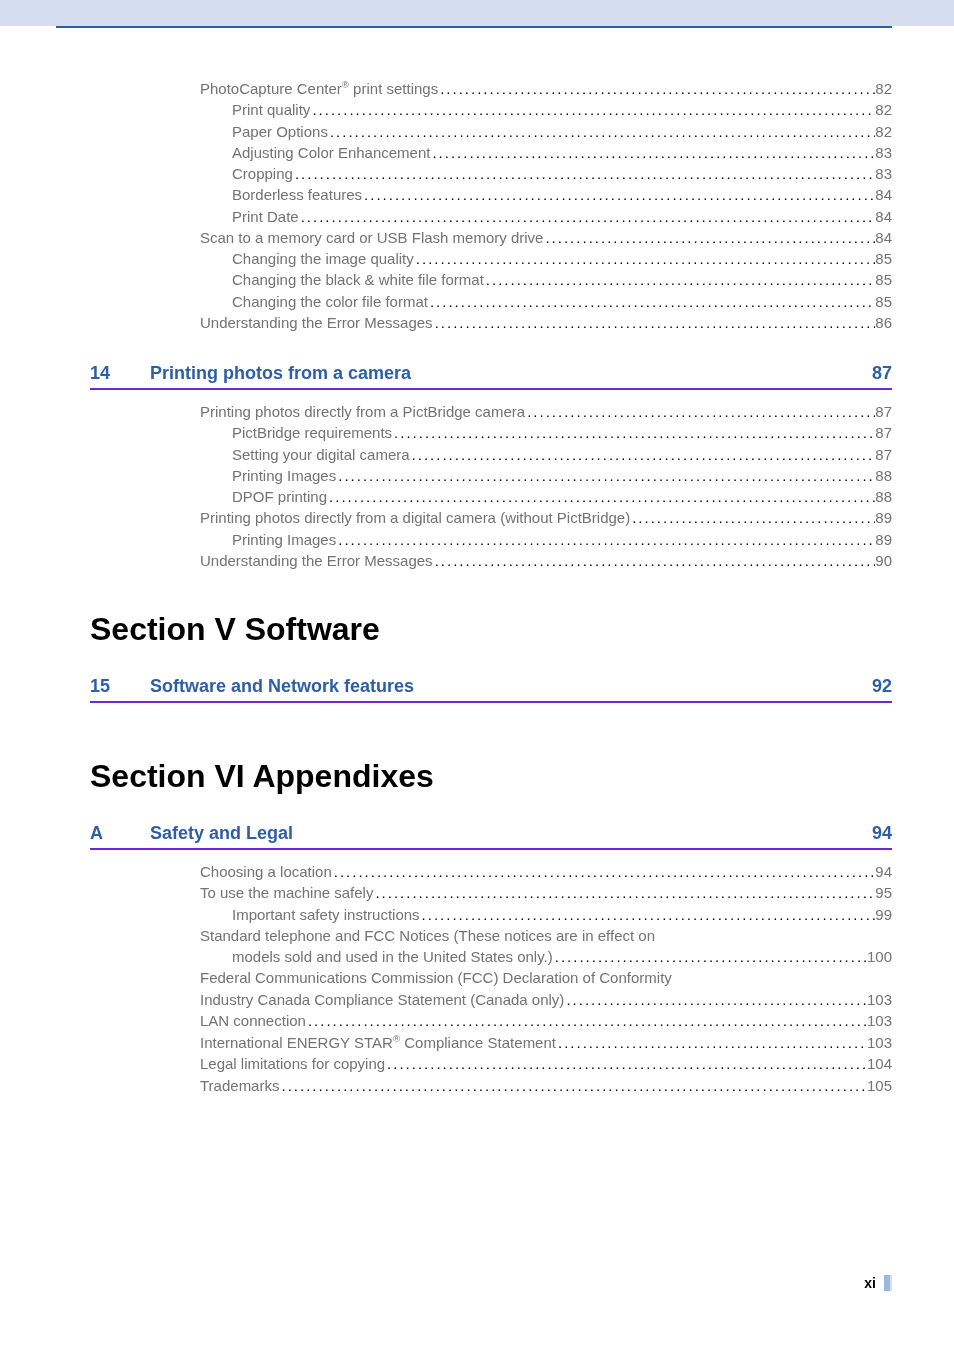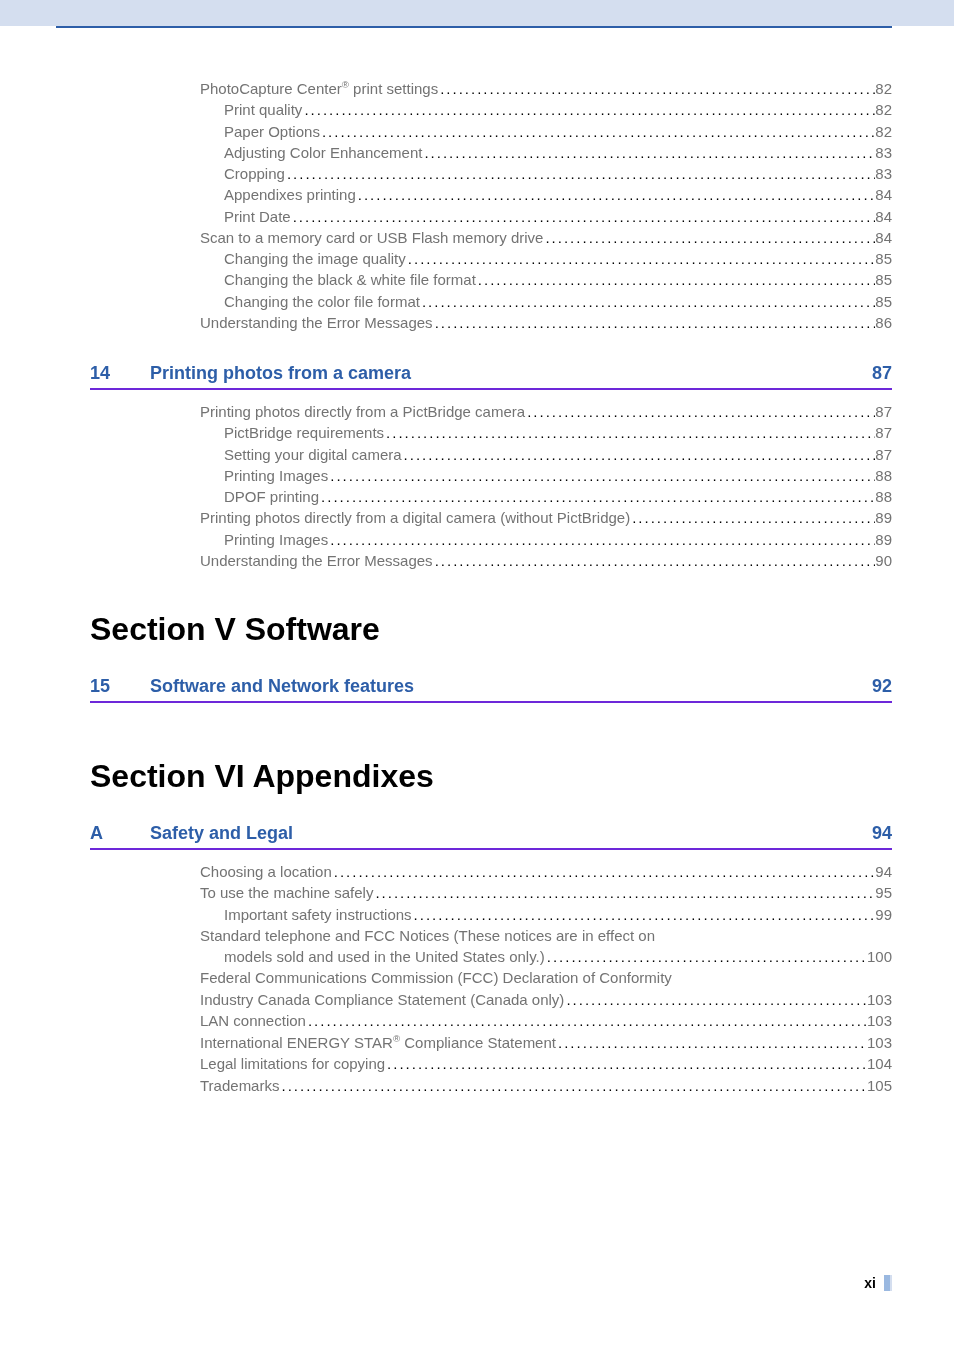--- a/index.html
+++ b/index.html
@@ -32,21 +32,21 @@
     }
     .toc-row {
       display: flex;
       align-items: baseline;
       font-size: 15px;
       color: #737373;
       line-height: 1.35;
       margin-bottom: 1px;
     }
     .toc-row.indent1 { margin-left: 0; }
-    .toc-row.indent2 { margin-left: 24px; }
+    .toc-row.indent2 { margin-left: 32px; }
     .toc-label {
       white-space: nowrap;
     }
     .toc-dots {
       flex: 1;
       overflow: hidden;
       white-space: nowrap;
       letter-spacing: 2px;
       color: #000;
       font-size: 15px;
@@ -137,21 +137,21 @@
         <span class="toc-label">Adjusting Color Enhancement</span>
         <span class="toc-dots"></span>
         <span class="toc-page">83</span>
       </div>
       <div class="toc-row indent2">
         <span class="toc-label">Cropping</span>
         <span class="toc-dots"></span>
         <span class="toc-page">83</span>
       </div>
       <div class="toc-row indent2">
-        <span class="toc-label">Appendixes printing</span>
+        <span class="toc-label">Borderless features</span>
         <span class="toc-dots"></span>
         <span class="toc-page">84</span>
       </div>
       <div class="toc-row indent2">
         <span class="toc-label">Print Date</span>
         <span class="toc-dots"></span>
         <span class="toc-page">84</span>
       </div>
       <div class="toc-row indent1">
         <span class="toc-label">Scan to a memory card or USB Flash memory drive </span>

